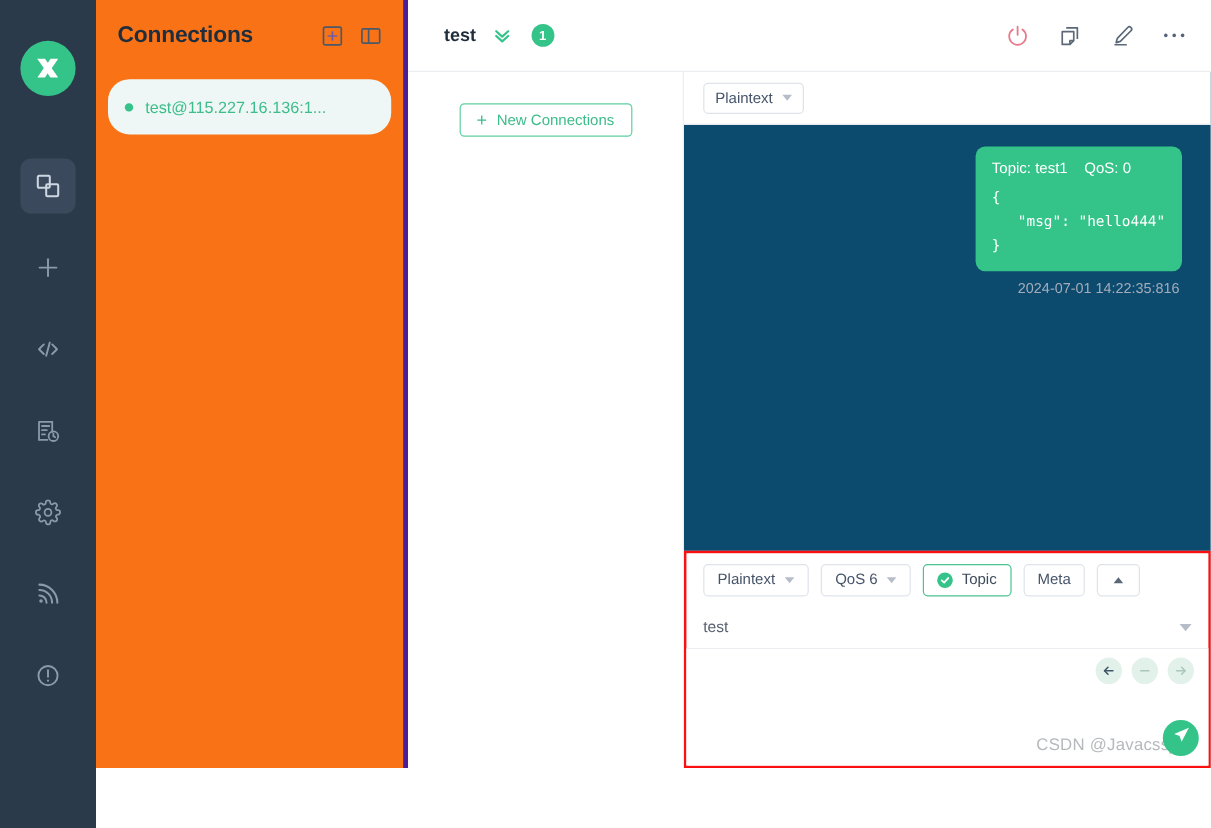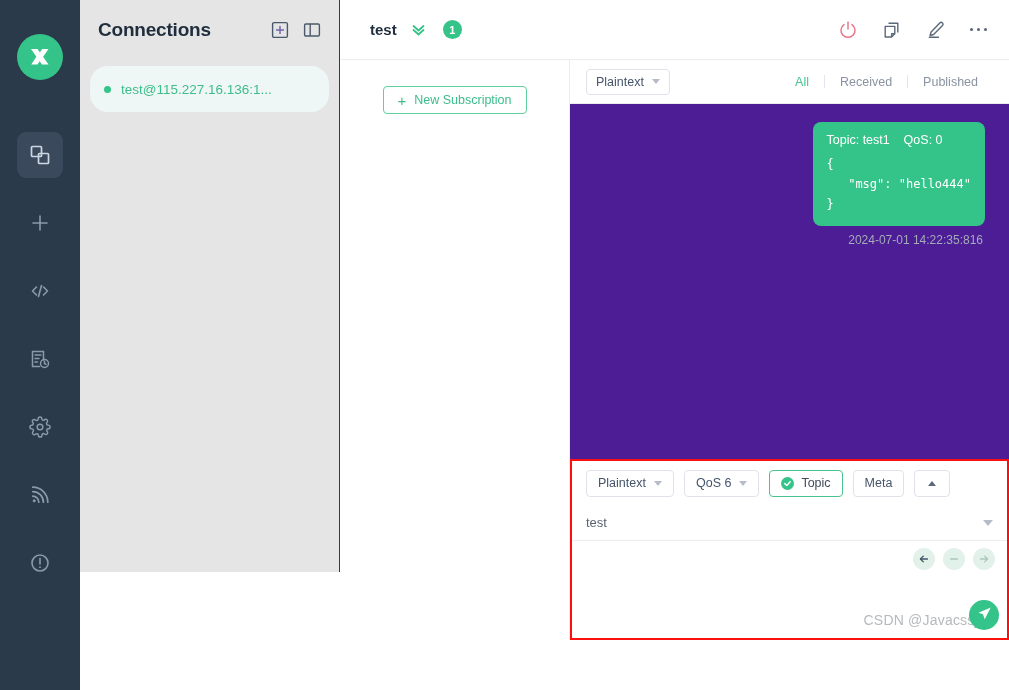--- a/index.html
+++ b/index.html
@@ -62,23 +62,23 @@
   .rail-item.active {
     background: #3a4a5c;
     color: #cdd7e1;
   }
   .rail-item svg { display: block; }
 
   
   .connections {
     width: 260px;
     flex: 0 0 260px;
-    height: 572px;
-    background: #e5e5e5;
-    border-right: 1px solid #4c1d95;
+    height: 640px;
+    background: #f97316;
+    border-right: 4px solid #4c1d95;
     position: relative;
   }
   .conn-header {
     height: 60px;
     display: flex;
     align-items: center;
     padding: 0 18px 0 18px;
   }
   .conn-title {
     font-size: 19px;
@@ -225,21 +225,21 @@
     background: #fff;
     cursor: pointer;
   }
   .new-sub-plus { font-size: 15px; line-height: 1; font-weight: 400; }
 
   .msgpanel {
     flex: 1;
     display: flex;
     flex-direction: column;
     min-width: 0;
-    background: #4c1d95;
+    background: #0c4a6e;
   }
 
   .msg-toolbar {
     height: 44px;
     flex: 0 0 44px;
     background: #ffffff;
     border-bottom: 1px solid #ebedf1;
     display: flex;
     align-items: center;
     padding: 0 16px 0 16px;
@@ -604,39 +604,32 @@
           <i></i>
         </span>
       </div>
     </div>
 
     <div class="main-body">
 
       <div class="subs">
         <div class="new-sub-btn">
           <span class="new-sub-plus">+</span>
-          <span>New Subscription</span>
+          <span>New Connections</span>
         </div>
       </div>
 
       <div class="msgpanel">
 
         <div class="msg-toolbar">
           <div class="select-box">
             <span>Plaintext</span>
             <span class="caret"></span>
           </div>
           <span class="msg-toolbar-spacer"></span>
-          <div class="filters">
-            <span class="filter active">All</span>
-            <span class="filter-sep"></span>
-            <span class="filter">Received</span>
-            <span class="filter-sep"></span>
-            <span class="filter">Published</span>
-          </div>
         </div>
 
         <div class="msg-scroll">
           <div class="bubble-wrap">
             <div class="bubble">
               <div class="bubble-meta">Topic: test1    QoS: 0</div>
               <div class="bubble-body">{
    "msg": "hello444"
 }</div>
             </div>

